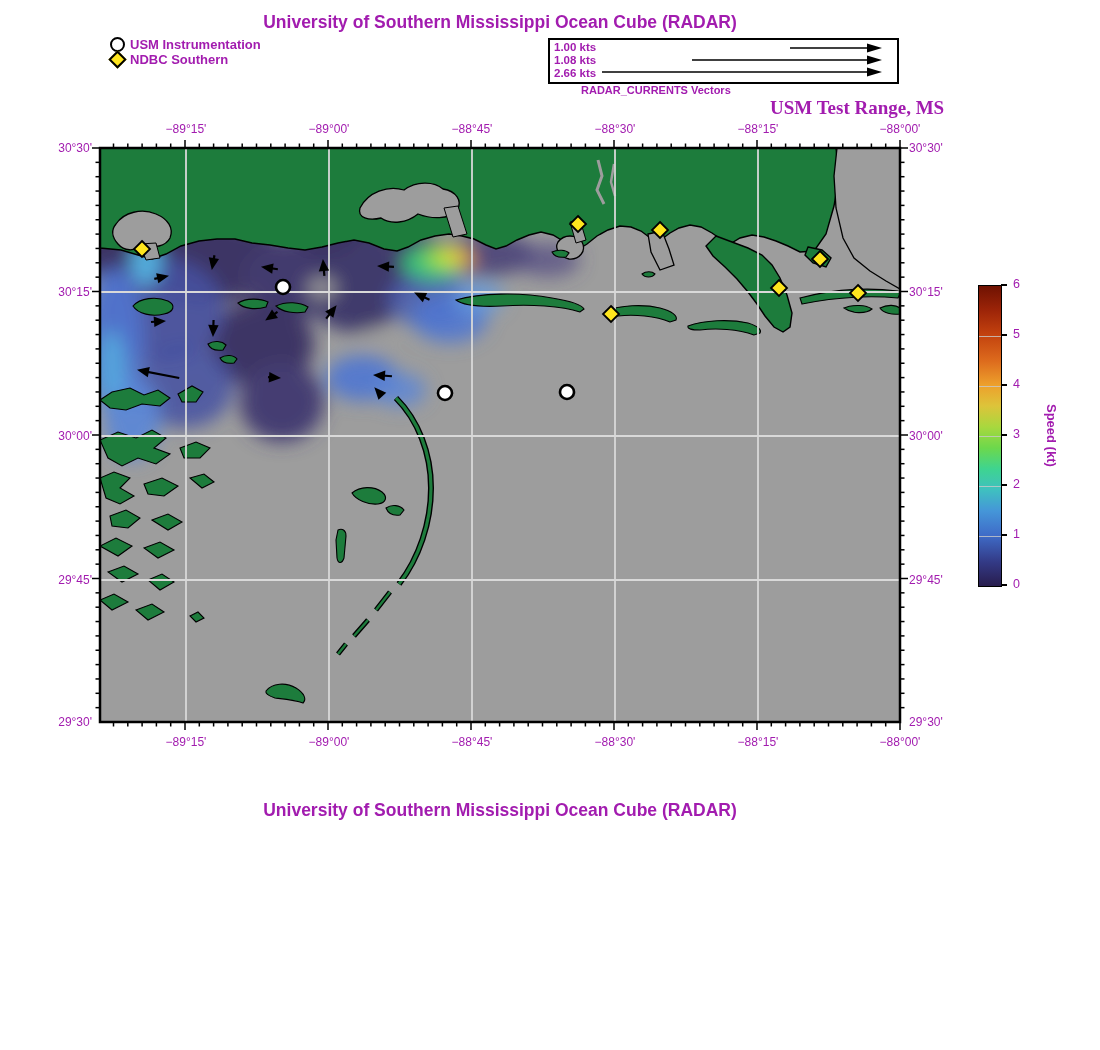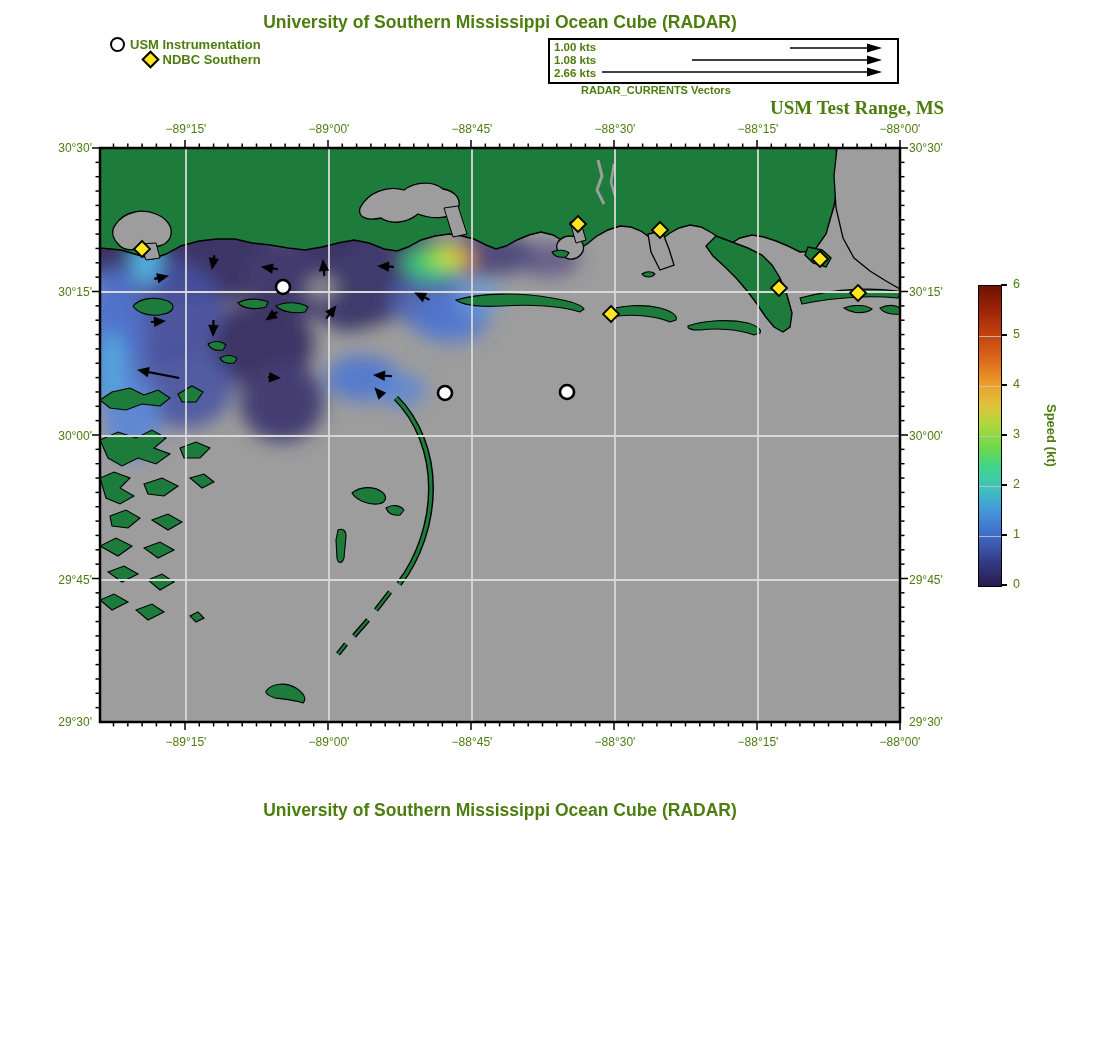--- a/index.html
+++ b/index.html
@@ -1,26 +1,26 @@
 <!DOCTYPE html>
 <html><head>
 <meta charset="utf-8">
 <style>
   html,body{margin:0;padding:0;background:#ffffff;}
   .page{position:relative;width:1100px;height:1050px;background:#ffffff;overflow:hidden;
-        font-family:"Liberation Sans",sans-serif;color:#4d7c0f;}
+        font-family:"Liberation Sans",sans-serif;color:#a21caf;}
   .abs{position:absolute;}
   .title{left:0;width:1000px;text-align:center;font-weight:bold;font-size:17.5px;}
   .title-top{top:12px;}
   .title-bottom{top:800px;}
   .subtitle{left:0;width:1005px;text-align:center;top:99px;
             font-family:"Liberation Serif",serif;font-weight:bold;font-size:18px;}
   .range-label{left:770px;top:97px;font-family:"Liberation Serif",serif;font-weight:bold;font-size:19px;}
   .legend{left:110px;top:37px;}
-  .legend-row{display:flex;align-items:center;height:15px;font-size:13px;font-weight:bold;justify-content:flex-end;}
+  .legend-row{display:flex;align-items:center;height:15px;font-size:13px;font-weight:bold;}
   .mk-circle{width:11px;height:11px;border:2px solid #000;border-radius:50%;background:#fff;margin-right:5px;flex:0 0 auto;}
   .mk-diamond{width:9px;height:9px;border:2px solid #000;background:#ffe61e;transform:rotate(45deg);margin:0 6px 0 1px;flex:0 0 auto;}
   .vs-box{left:548px;top:38px;width:347px;height:42px;border:2px solid #000;background:#fff;}
   .vs-labels{position:absolute;left:4px;top:1px;font-size:11.5px;font-weight:bold;line-height:13px;}
   .vs-caption{left:581px;top:84px;font-size:11px;font-weight:bold;}
   .axis-label{position:absolute;font-size:12px;white-space:nowrap;}
   .ylab-left{width:70px;text-align:right;}
   .cbar{left:978px;top:285px;width:22px;height:300px;border:1.5px solid #000;
     background:linear-gradient(180deg,
       #6f1202 0%,#9c2408 8%,#c2410e 16%,#dd6b1d 25%,#eda02c 33%,

